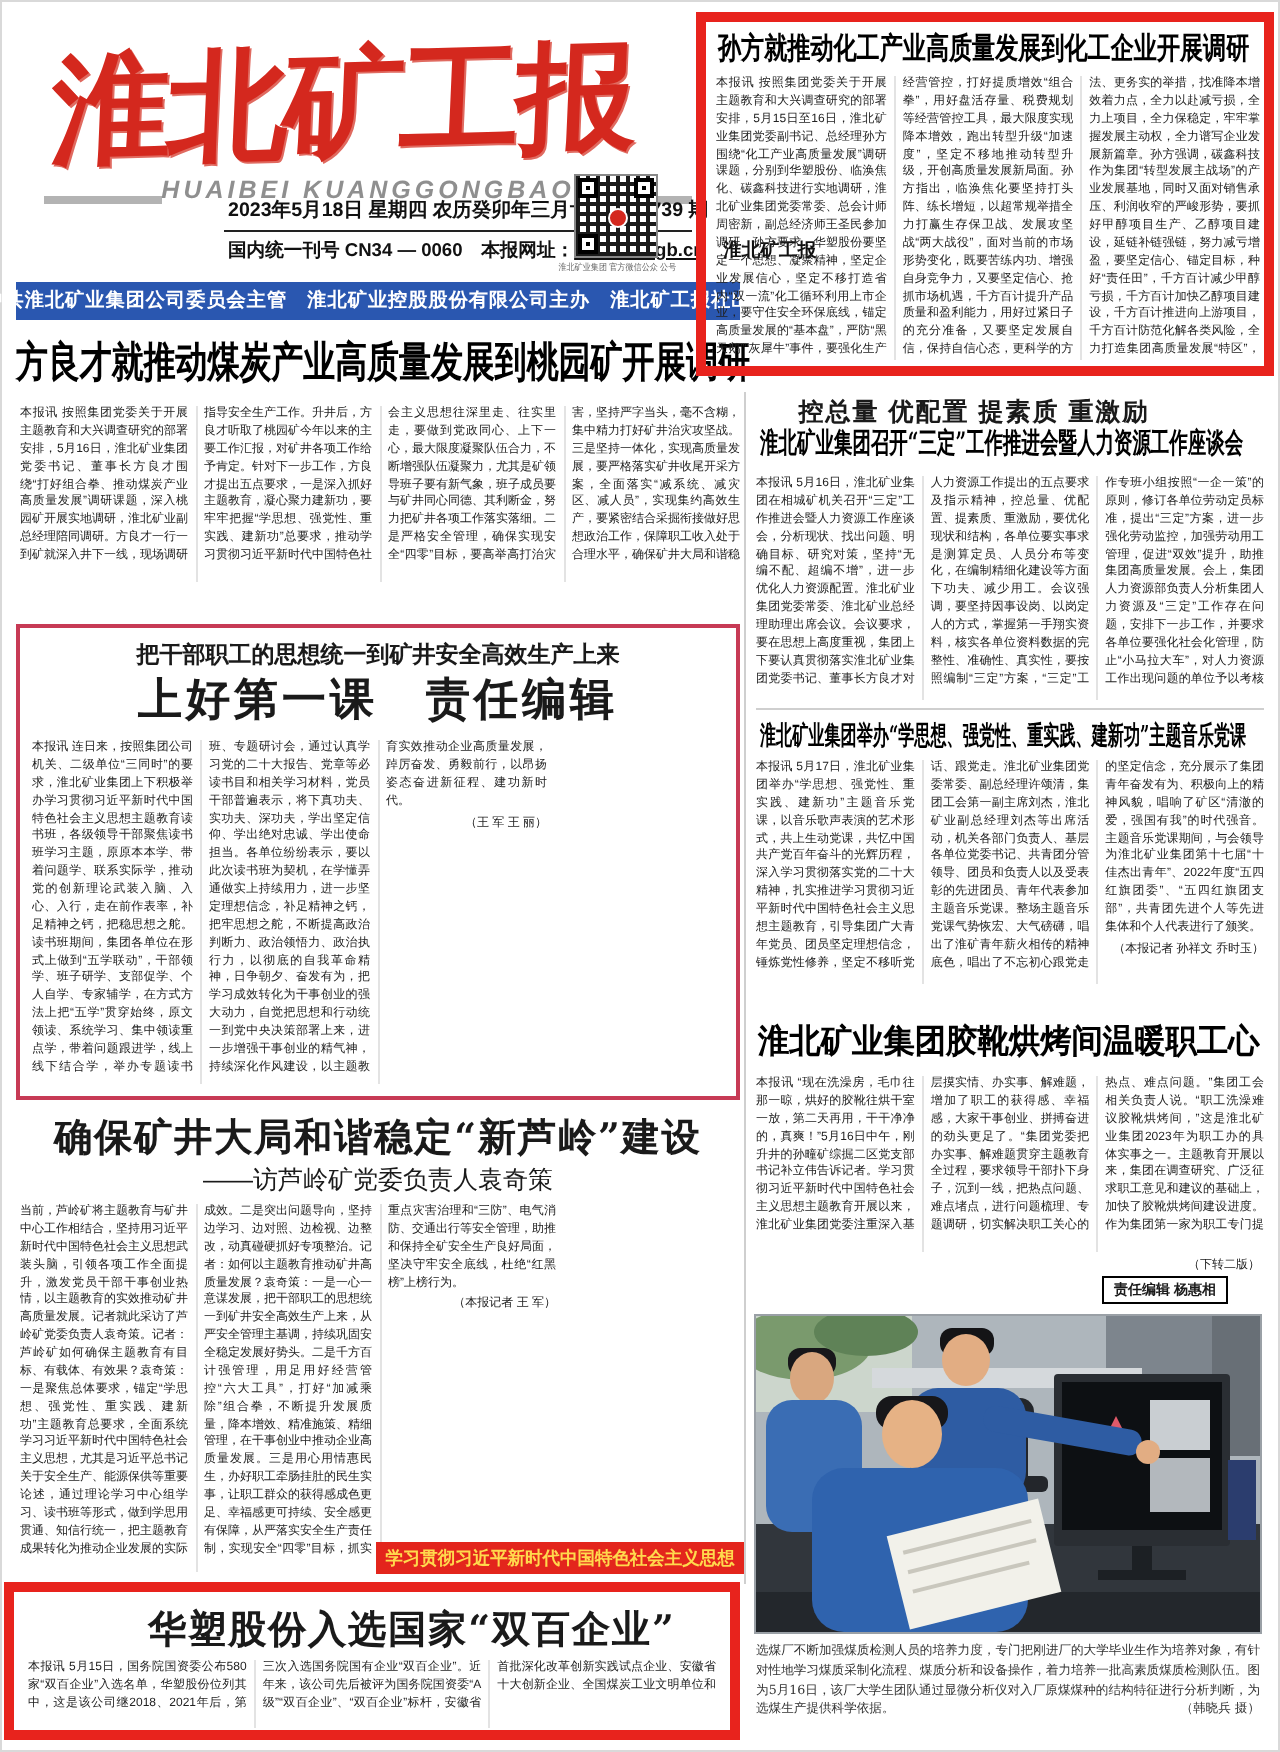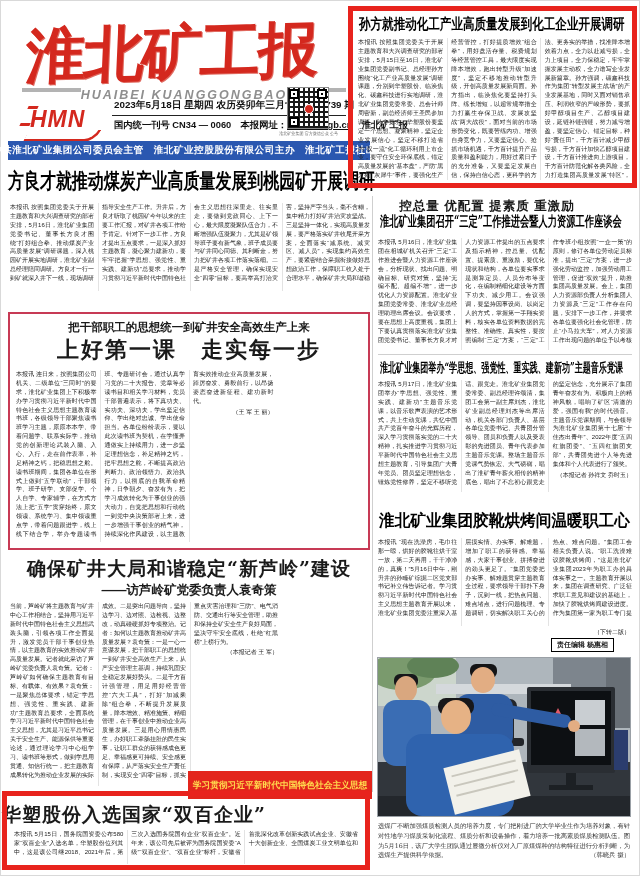--- a/index.html
+++ b/index.html
@@ -9,21 +9,21 @@
   *{margin:0;padding:0;box-sizing:border-box;}
   html,body{width:640px;height:876px;overflow:hidden;background:#fff;}
   body{font-family:"Liberation Sans","DejaVu Sans",sans-serif;color:#1a1a1a;position:relative;}
   .page{position:absolute;inset:0;background:#fff;outline:1px solid #d9d9d9;outline-offset:-1px;}
   .abs{position:absolute;}
 
   
   #masthead-title{left:26px;top:8px;width:305px;height:92px;color:var(--masthead-red,#d4281e);
     font-family:"DejaVu Serif","Liberation Serif",serif;font-weight:bold;font-size:60px;line-height:88px;
     letter-spacing:-2px;transform:skewX(-4deg) rotate(-1.5deg);white-space:nowrap;text-shadow:1px 1px 0 #e06a60;}
-  #pinyin-row{left:22px;top:88px;width:324px;height:14px;display:flex;align-items:flex-start;gap:0;}
+  #pinyin-row{left:22px;top:88px;width:324px;height:14px;display:flex;align-items:flex-end;gap:0;}
   .pinyin-bar{flex:1;height:4px;background:#b3b3b3;}
   #pinyin-text{font-size:12.5px;font-weight:bold;font-style:italic;color:#8f8f8f;letter-spacing:2px;white-space:nowrap;}
   #logo{left:24px;top:106px;width:80px;height:38px;}
   #logo .hmn{font-size:23px;font-weight:bold;font-style:italic;color:var(--masthead-red,#d4281e);
     letter-spacing:1px;line-height:26px;padding-left:6px;}
   #logo .swoosh{position:absolute;left:2px;top:24px;width:72px;height:12px;border-bottom:3px solid var(--masthead-red,#d4281e);
     border-right:3px solid var(--masthead-red,#d4281e);border-bottom-right-radius:14px;transform:skewX(-30deg);}
   #logo .bars{position:absolute;left:0;top:0;width:10px;height:20px;border-top:3px solid var(--masthead-red,#d4281e);border-bottom:3px solid var(--masthead-red,#d4281e);transform:skewX(-25deg);}
   #date-block{left:112px;top:98px;width:234px;}
   #date-line1{font-size:9.8px;font-weight:bold;white-space:nowrap;padding:1px 0 3px 2px;color:#111;}
@@ -82,53 +82,48 @@
   
   #reading-box{left:8px;top:312px;width:362px;height:238px;border:2px solid var(--box-crimson,#c73a55);}
   #reading-kicker{left:8px;top:320px;width:362px;font-size:11.5px;}
   #reading-headline{left:8px;top:335px;width:362px;font-size:22px;font-weight:bold;text-align:center;white-space:nowrap;
     font-family:"DejaVu Serif","Liberation Serif",serif;letter-spacing:2px;}
   #reading-body{left:16px;top:370px;width:346px;height:172px;}
 
   
   #luling-headline{left:8px;top:556px;width:362px;font-size:19px;font-weight:bold;text-align:center;white-space:nowrap;
     font-family:"DejaVu Serif","Liberation Serif",serif;letter-spacing:1px;}
-  #luling-subhead{left:8px;top:582px;width:362px;font-size:12.5px;font-weight:bold;text-align:center;white-space:nowrap;}
+  #luling-subhead{left:8px;top:582px;width:362px;font-size:12.5px;font-weight:normal;text-align:center;white-space:nowrap;}
   #luling-body{left:10px;top:602px;width:360px;height:184px;}
 
   
-  #strip{left:188px;top:771px;width:184px;height:28px;background:var(--strip-red,#e3251c);
+  #strip{left:188px;top:771px;width:184px;height:16px;background:var(--strip-red,#e3251c);
     display:flex;align-items:center;justify-content:center;}
   #strip span{color:var(--strip-yellow,#ffd94d);font-weight:bold;font-size:9px;white-space:nowrap;transform:scaleX(.97);}
 
   
-  #huasu-headline{left:2px;top:802px;width:408px;font-size:19px;font-weight:bold;white-space:nowrap;
+  #huasu-headline{left:2px;top:802px;width:408px;font-size:19px;font-weight:bold;text-align:center;white-space:nowrap;
     font-family:"DejaVu Serif","Liberation Serif",serif;letter-spacing:1px;}
   #huasu-body{left:14px;top:830px;width:344px;height:34px;}
 
   
   .annotation{border:5px solid var(--annotation-red,#e8231d);pointer-events:none;z-index:60;background:transparent;}
   #anno-top{left:348px;top:6px;width:289px;height:182px;}
   #anno-bottom{left:2px;top:791px;width:368px;height:79px;}
 </style>
 </head>
 <body>
 
 <div class="page">
 
   <div class="abs" id="masthead-title">淮北矿工报</div>
   <div class="abs" id="pinyin-row">
     <span class="pinyin-bar"></span>
     <span id="pinyin-text">HUAIBEI KUANGGONGBAO</span>
     <span class="pinyin-bar"></span>
-  </div>
-  <div class="abs" id="logo">
-    <div class="bars"></div>
-    <div class="hmn">HMN</div>
-    <div class="swoosh"></div>
   </div>
   <div class="abs" id="date-block">
     <div id="date-line1">2023年5月18日 星期四 农历癸卯年三月廿九 第 9739 期</div>
     <div id="date-line2"><span>国内统一刊号 CN34 — 0060　本报网址：</span><span class="site">www.hbkgb.cn</span><span>　淮北矿工报</span></div>
   </div>
   <div class="abs" id="qr">
     <span class="qr-eye e1"></span>
     <span class="qr-eye e2"></span>
     <span class="qr-eye e3"></span>
     <span class="dot"></span>
@@ -212,21 +207,21 @@
     </g>
     <rect x="236" y="72" width="14" height="40" fill="#2b3d6e"></rect>
   </svg>
   <div class="abs" id="photo-caption">
     <span>选煤厂不断加强煤质检测人员的培养力度，专门把刚进厂的大学毕业生作为培养对象，有针对性地学习煤质采制化流程、煤质分析和设备操作，着力培养一批高素质煤质检测队伍。图为5月16日，该厂大学生团队通过显微分析仪对入厂原煤煤种的结构特征进行分析判断，为选煤生产提供科学依据。</span>
     <span class="credit">（韩晓兵 摄）</span>
   </div>
 
   <div class="abs" id="reading-box"></div>
   <div class="abs kicker" id="reading-kicker">把干部职工的思想统一到矿井安全高效生产上来</div>
-  <div class="abs" id="reading-headline">上好第一课　走实每一步</div>
+  <div class="abs" id="reading-headline">上好第一课　责任编辑</div>
   <div class="abs bodytxt cols4" id="reading-body">
     <span>本报讯 连日来，按照集团公司机关、二级单位“三同时”的要求，淮北矿业集团上下积极举办学习贯彻习近平新时代中国特色社会主义思想主题教育读书班，各级领导干部聚焦读书班学习主题，原原本本学、带着问题学、联系实际学，推动党的创新理论武装入脑、入心、入行，走在前作表率，补足精神之钙，把稳思想之舵。读书班期间，集团各单位在形式上做到“五学联动”，干部领学、班子研学、支部促学、个人自学、专家辅学，在方式方法上把“五学”贯穿始终，原文领读、系统学习、集中领读重点学，带着问题跟进学，线上线下结合学，举办专题读书班、专题研讨会，通过认真学习党的二十大报告、党章等必读书目和相关学习材料，党员干部普遍表示，将下真功夫、实功夫、深功夫，学出坚定信仰、学出绝对忠诚、学出使命担当。各单位纷纷表示，要以此次读书班为契机，在学懂弄通做实上持续用力，进一步坚定理想信念，补足精神之钙，把牢思想之舵，不断提高政治判断力、政治领悟力、政治执行力，以彻底的自我革命精神，日争朝夕、奋发有为，把学习成效转化为干事创业的强大动力，自觉把思想和行动统一到党中央决策部署上来，进一步增强干事创业的精气神，持续深化作风建设，以主题教育实效推动企业高质量发展，踔厉奋发、勇毅前行，以昂扬姿态奋进新征程、建功新时代。</span>
     <span class="byline">（王 军 王 丽）</span>
   </div>
 
   <div class="abs" id="luling-headline">确保矿井大局和谐稳定“新芦岭”建设</div>
   <div class="abs" id="luling-subhead">——访芦岭矿党委负责人袁奇策</div>
   <div class="abs bodytxt cols4" id="luling-body">
     <span>当前，芦岭矿将主题教育与矿井中心工作相结合，坚持用习近平新时代中国特色社会主义思想武装头脑，引领各项工作全面提升，激发党员干部干事创业热情，以主题教育的实效推动矿井高质量发展。记者就此采访了芦岭矿党委负责人袁奇策。记者：芦岭矿如何确保主题教育有目标、有载体、有效果？袁奇策：一是聚焦总体要求，锚定“学思想、强党性、重实践、建新功”主题教育总要求，全面系统学习习近平新时代中国特色社会主义思想，尤其是习近平总书记关于安全生产、能源保供等重要论述，通过理论学习中心组学习、读书班等形式，做到学思用贯通、知信行统一，把主题教育成果转化为推动企业发展的实际成效。二是突出问题导向，坚持边学习、边对照、边检视、边整改，动真碰硬抓好专项整治。记者：如何以主题教育推动矿井高质量发展？袁奇策：一是一心一意谋发展，把干部职工的思想统一到矿井安全高效生产上来，从严安全管理主基调，持续巩固安全稳定发展好势头。二是千方百计强管理，用足用好经营管控“六大工具”，打好“加减乘除”组合拳，不断提升发展质量，降本增效、精准施策、精细管理，在干事创业中推动企业高质量发展。三是用心用情惠民生，办好职工牵肠挂肚的民生实事，让职工群众的获得感成色更足、幸福感更可持续、安全感更有保障，从严落实安全生产责任制，实现安全“四零”目标，抓实重点灾害治理和“三防”、电气消防、交通出行等安全管理，助推和保持全矿安全生产良好局面，坚决守牢安全底线，杜绝“红黑榜”上榜行为。</span>
     <span class="byline">（本报记者 王 军）</span>

